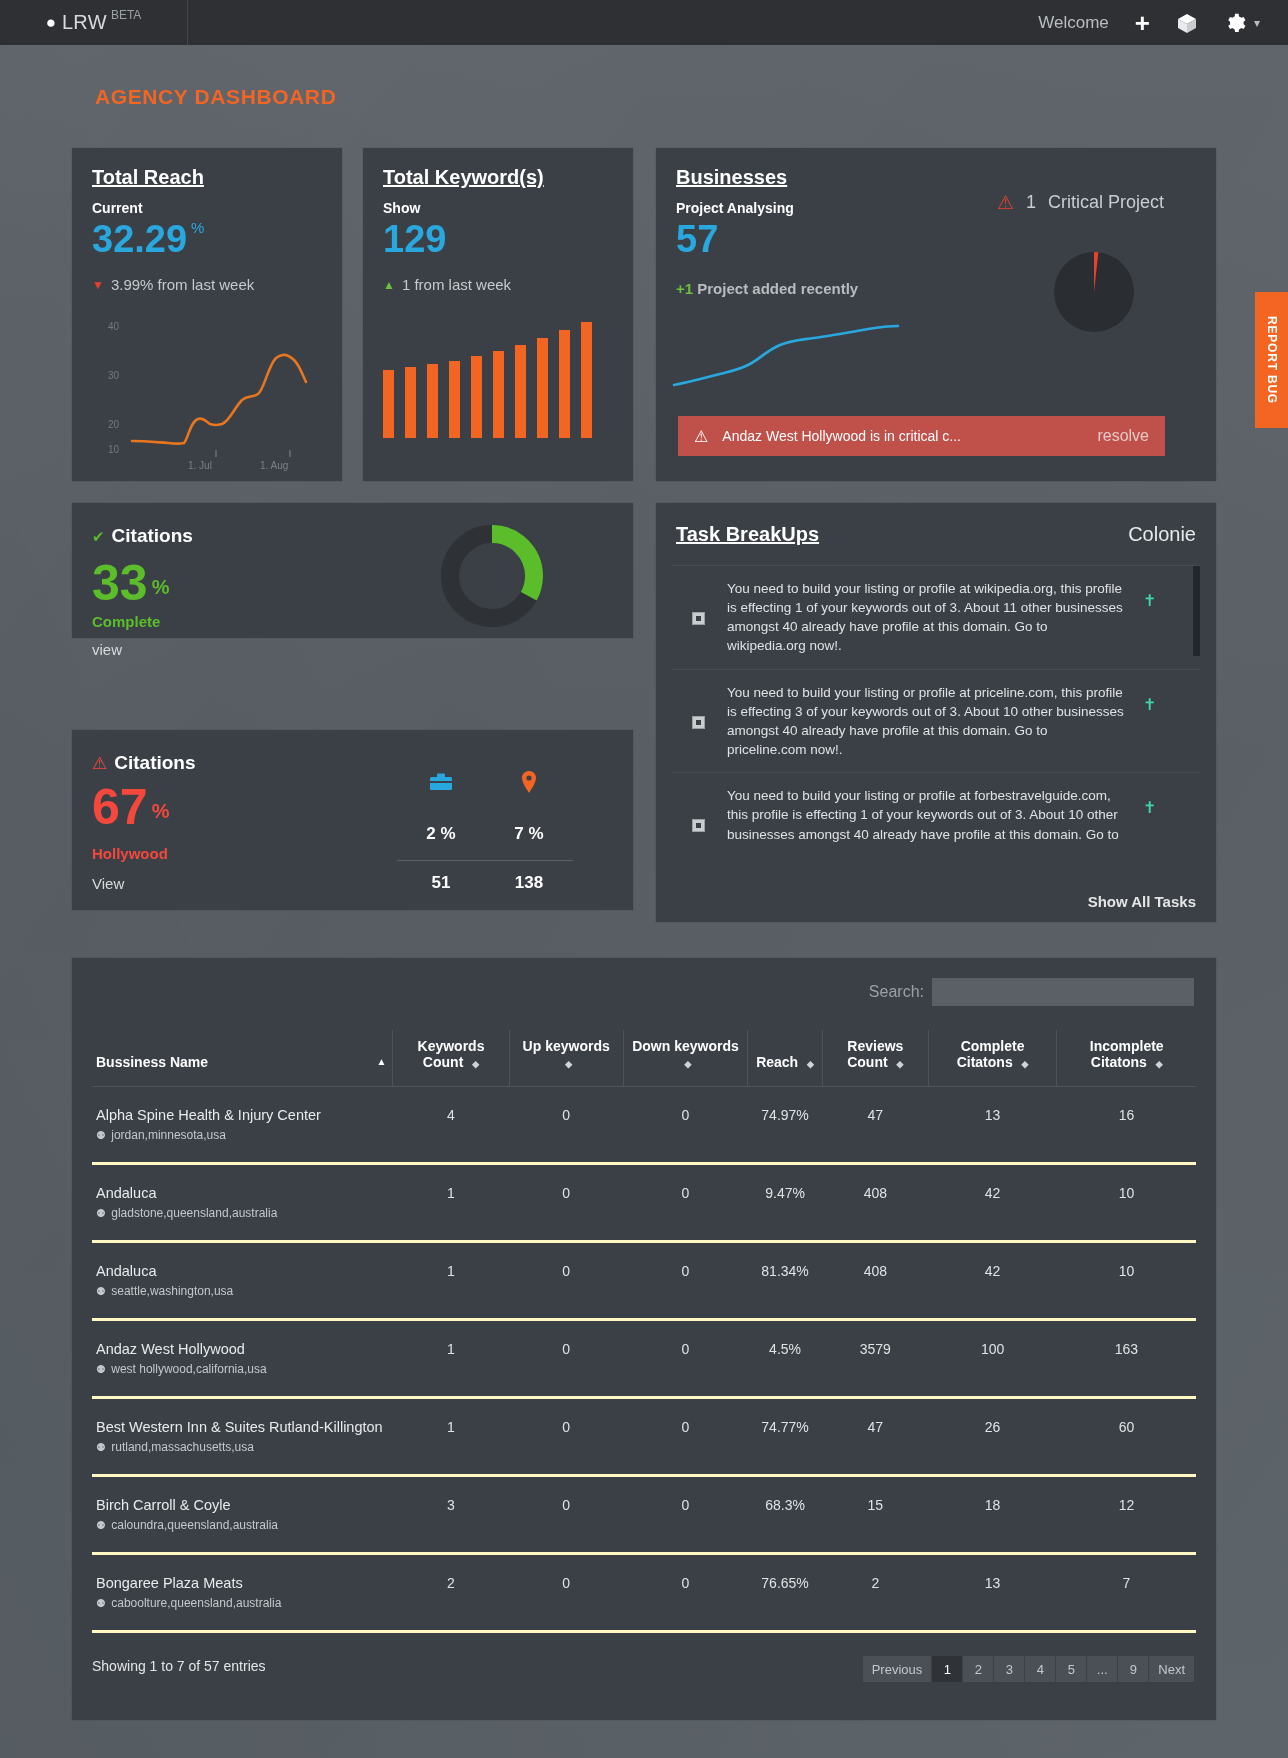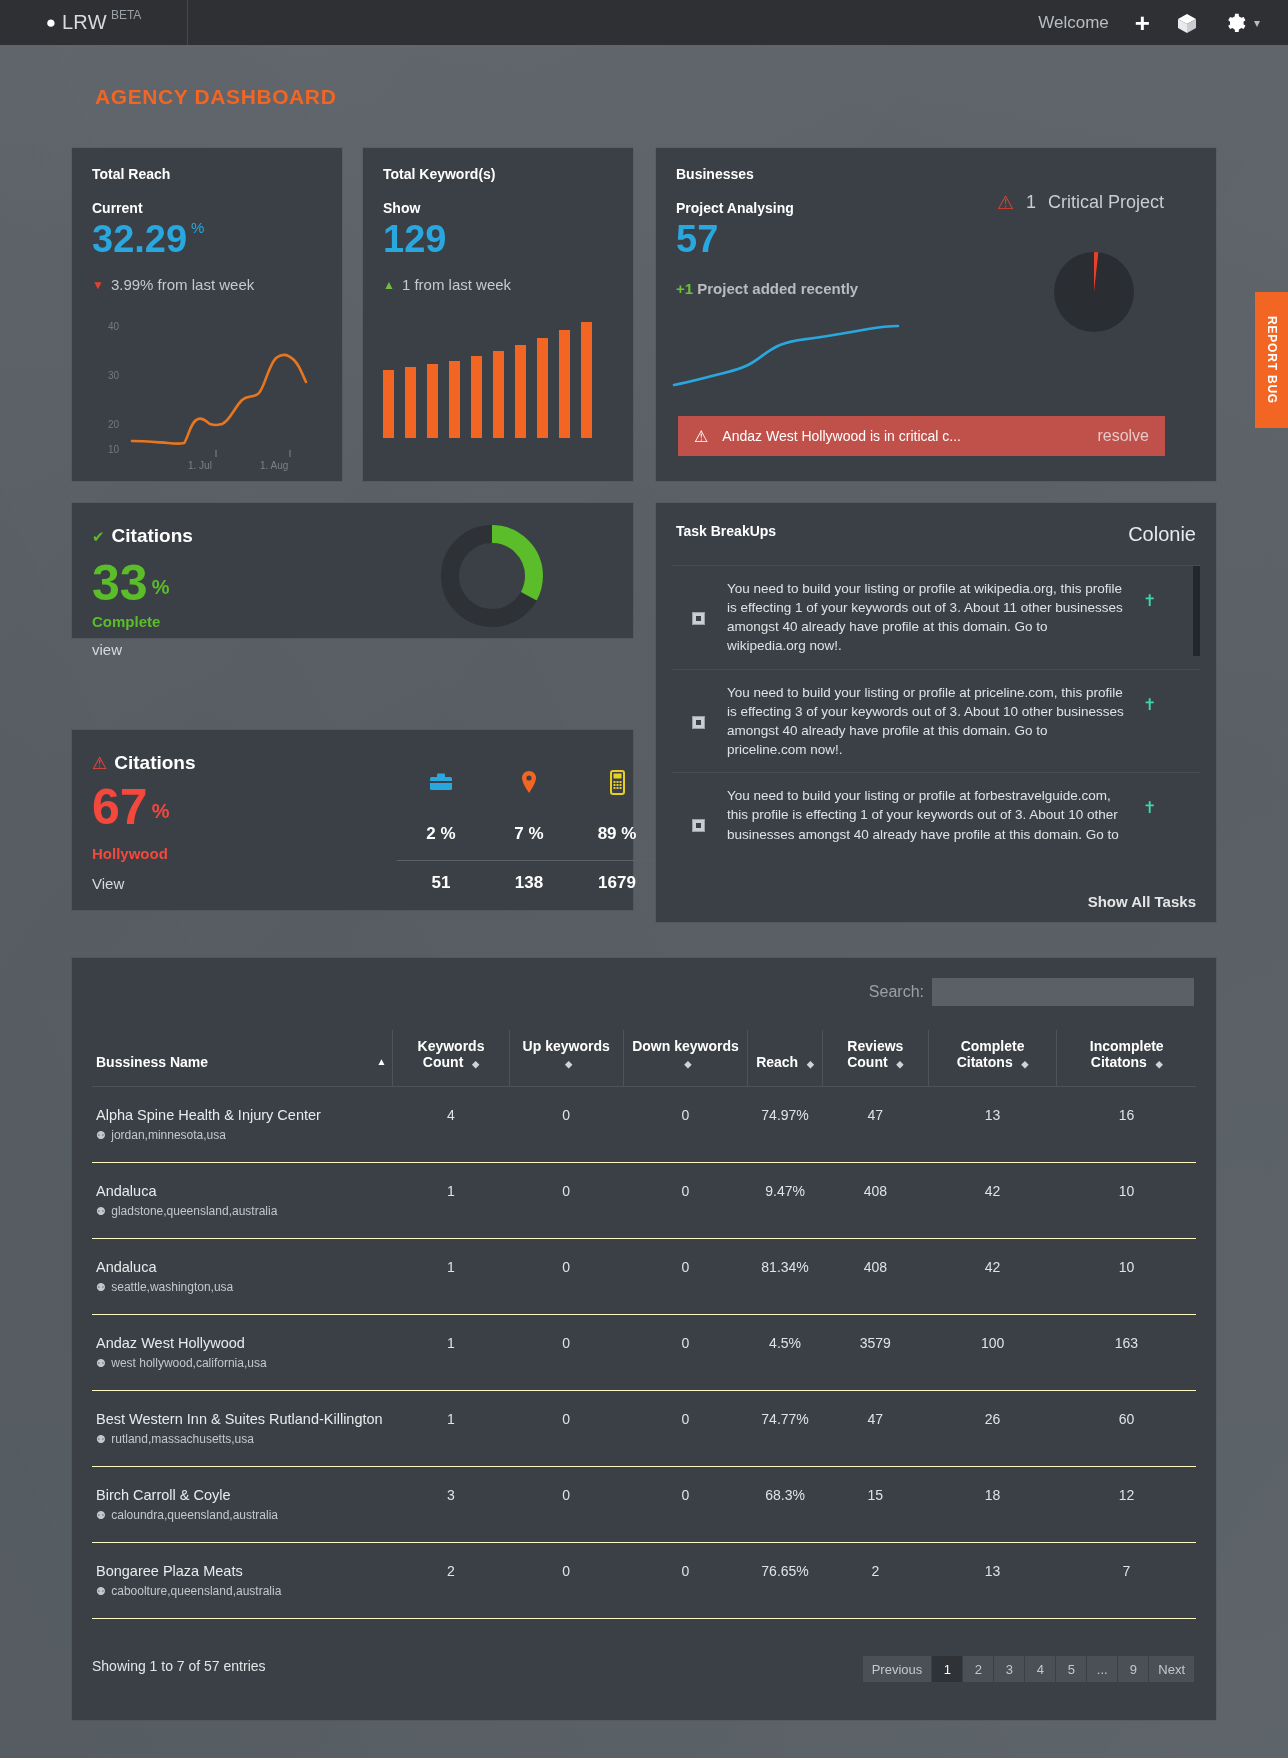--- a/index.html
+++ b/index.html
@@ -61,21 +61,21 @@
     position: absolute; left: 95px; top: 85px;
     color: #f26522; font-size: 21px; font-weight: bold; letter-spacing: .6px;
   }
 
   
   .card {
     position: absolute;
     background: #3b4046;
     box-shadow: 0 0 0 1px rgba(0,0,0,0.06);
   }
-  .card-title { color: #fff; font-size: 14px; font-weight: bold; }
+  .card-title { color: #fff; font-size: 20px; font-weight: bold; text-decoration: underline; }
   .sub-label { color: #fff; font-size: 14px; font-weight: bold; }
 
   
   #card-reach { left: 72px; top: 148px; width: 270px; height: 333px; }
   #card-reach .card-title { position:absolute; left: 20px; top: 18px; }
   #card-reach .sub-label { position:absolute; left: 20px; top: 52px; }
   .bignum-blue { color: #29a8df; font-size: 38px; font-weight: bold; line-height: 1; }
   .pct-small { font-size: 15px; font-weight: normal; vertical-align: top; margin-left: 4px;}
   #reach-value { position:absolute; left: 20px; top: 72px; }
   .delta-row { position:absolute; left: 20px; top: 128px; display:flex; align-items:center; gap:7px;}
@@ -177,21 +177,21 @@
     color:#fff; font-size: 14px; font-weight: bold; text-align:center;
     padding: 8px 6px 16px 6px; vertical-align: bottom;
     border-left: 1px solid #4d5359; border-bottom: 1px solid #4d5359;
     position: relative;
   }
   thead th.first { text-align: left; border-left: none; padding-left: 4px;}
   .sort-ic { color:#cfd3d6; font-size: 9px; margin-left: 5px; }
   .sort-asc { color:#fff; font-size: 10px; }
   tbody td {
     color:#dfe3e6; font-size: 14px; text-align:center; padding: 20px 6px;
-    border-bottom: 1px solid #fef9c3; vertical-align: top;
+    border-bottom: 3px solid #fef9c3; vertical-align: top;
   }
   tbody td.bname { text-align:left; padding-left: 4px; }
   .bn { color:#e8ebed; font-size: 14.5px; display:block; }
   .bloc { color:#c3c8cc; font-size: 12px; display:block; margin-top: 5px; }
   .bloc .pin2 { font-size: 11px; margin-right: 2px; }
   .showing {
     position:absolute; left: 20px; bottom: 46px; color:#e3e6e9; font-size: 14px;
   }
   .pager { position:absolute; right: 22px; bottom: 38px; display:flex; }
   .pg {
@@ -353,41 +353,20 @@
     <div class="mini-col">
       <div class="ic">
         <svg width="18" height="24" viewBox="0 0 18 24">
             <path d="M9 1C5 1 2 4 2 8c0 5 7 15 7 15s7-10 7-15c0-4-3-7-7-7z" fill="#f26522"></path>
             <circle cx="9" cy="8" r="2.6" fill="#3b4046"></circle>
           </svg>
       </div>
       <div class="p">7 %</div>
       <div class="n">138</div>
     </div>
-    <div class="mini-col">
-      <div class="ic">
-        <svg width="15" height="25" viewBox="0 0 15 25">
-            <rect x="1" y="1" width="13" height="23" rx="2" fill="none" stroke="#e8d020" stroke-width="2"></rect>
-            <rect x="3.5" y="3.5" width="8" height="5" fill="#e8d020"></rect>
-            <g fill="#e8d020">
-              <rect x="3.5" y="11" width="2" height="2"></rect>
-              <rect x="6.5" y="11" width="2" height="2"></rect>
-              <rect x="9.5" y="11" width="2" height="2"></rect>
-              <rect x="3.5" y="14" width="2" height="2"></rect>
-              <rect x="6.5" y="14" width="2" height="2"></rect>
-              <rect x="9.5" y="14" width="2" height="2"></rect>
-              <rect x="3.5" y="17" width="2" height="2"></rect>
-              <rect x="6.5" y="17" width="2" height="2"></rect>
-              <rect x="9.5" y="17" width="2" height="2"></rect>
-            </g>
-          </svg>
-      </div>
-      <div class="p">89 %</div>
-      <div class="n">1679</div>
-    </div>
   </div>
 </div>
 
 <div class="card" id="card-tasks">
   <div class="card-title">Task BreakUps</div>
   <div class="colonie">Colonie</div>
   <div class="task-list">
     <div class="task-row">
       <div class="task-cb"></div>
       <div class="task-txt">You need to build your listing or profile at wikipedia.org, this profile is effecting 1 of your keywords out of 3. About 11 other businesses amongst 40 already have profile at this domain. Go to wikipedia.org now!.</div>

